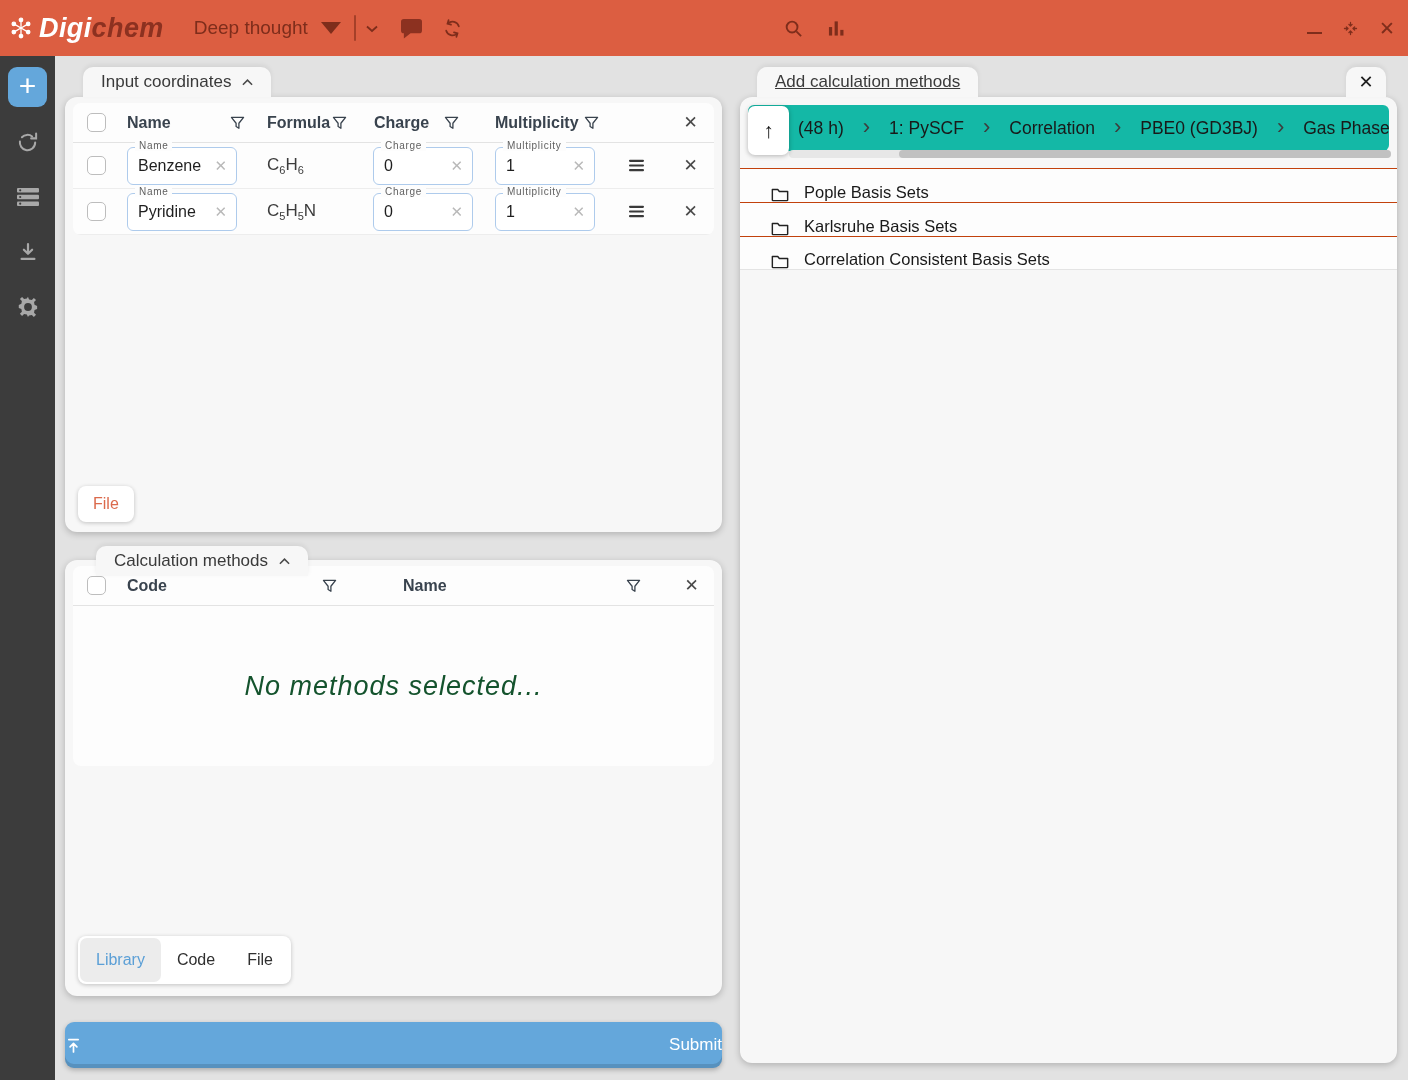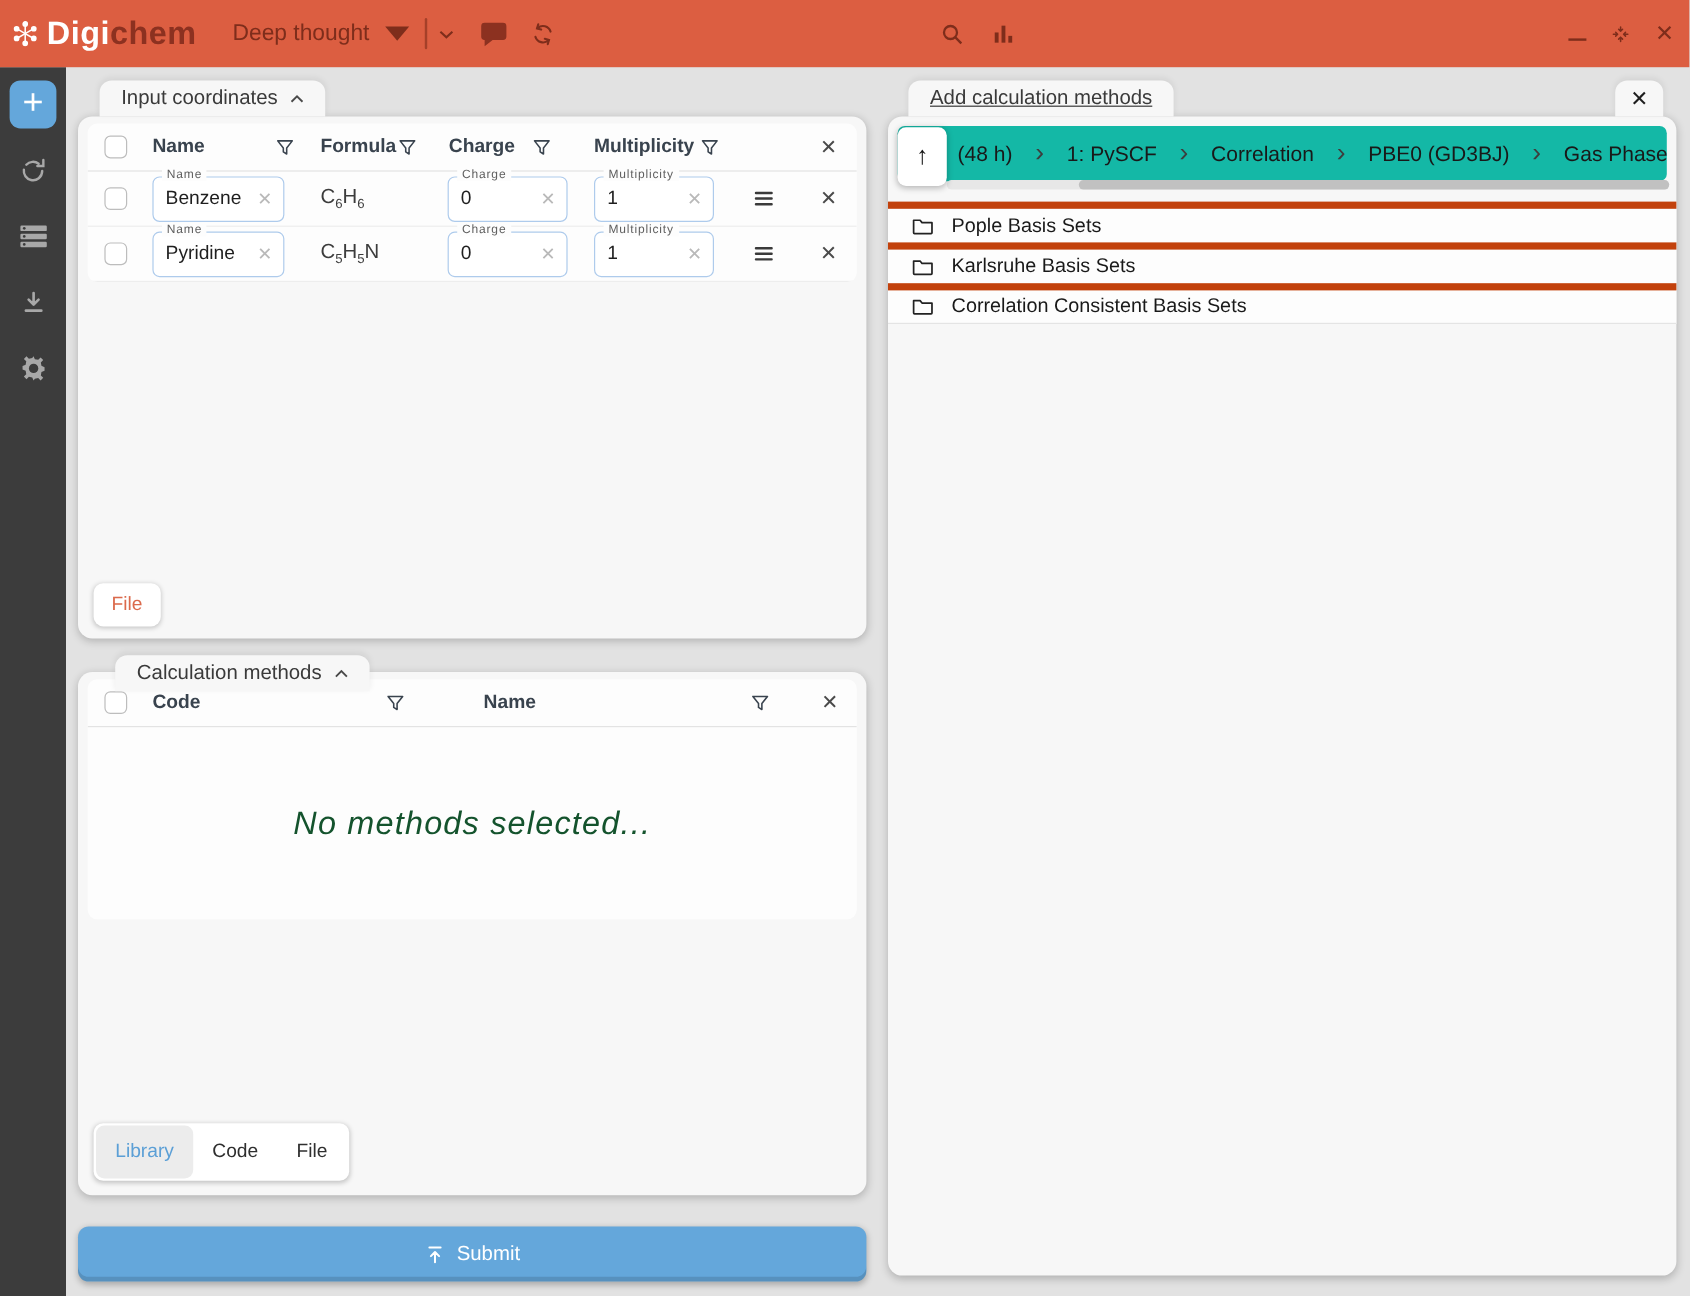--- a/index.html
+++ b/index.html
@@ -12,21 +12,21 @@
     color: #222;
   }
   svg { display:block; }
 
   
   .topbar {
     position:absolute; left:0; top:0; right:0; height:56px;
     background:#DC5E41; display:flex; align-items:center; z-index:10;
   }
   .brand { display:flex; align-items:center; gap:7px; margin-left:10px; }
-  .brand-text { font-size:27px; font-weight:bold; letter-spacing:.4px; color:#fff; }
+  .brand-text { font-size:27px; font-weight:bold; letter-spacing:.4px; color:#fff;font-style:italic; }
   .brand-text .sec { color:#8C3120; }
   .workspace { display:flex; align-items:center; gap:13px; margin-left:30px; color:#7E2D1B; font-size:19px; font-weight:500; cursor:default;}
   .tri { width:0; height:0; border-left:10px solid transparent; border-right:10px solid transparent; border-top:12px solid #7E2D1B; }
   .vdiv { width:2px; height:26px; background:rgba(120,40,22,.55); margin-left:13px; border-radius:1px; }
   .tb-ic { color:#7E2D1B; display:flex; align-items:center; justify-content:center; }
   .tb-mid { position:absolute; left:784px; top:0; height:56px; display:flex; align-items:center; gap:25px; }
   .win-ctrls { position:absolute; right:13px; top:0; height:56px; display:flex; align-items:center; gap:20px; }
   .min-line { width:15px; height:2.5px; background:#7E2D1B; margin-top:10px; }
   .close-x { font-size:19px; color:#7E2D1B; line-height:1; }
 
@@ -99,43 +99,43 @@
     position:absolute; left:13px; bottom:12px; height:48px; padding:2px;
     background:#fff; border-radius:8px; box-shadow:0 1px 4px rgba(0,0,0,.22);
     display:flex; align-items:stretch;
   }
   .seg { padding:0 16px; display:flex; align-items:center; font-size:16px; color:#2F2F2F; border-radius:7px; }
   .seg.active { background:#ECECEC; color:#5B9FD6; }
 
   
   .submit {
     position:absolute; left:65px; top:1022px; width:657px; height:46px;
-    background:#64A7DB; border-radius:9px; display:flex; align-items:center; justify-content:center;
+    background:#64A7DB; border-radius:9px; display:flex; align-items:center; justify-content:space-between;
     gap:10px; color:#fff; font-size:17px; z-index:2;
     box-shadow: inset 0 -4px 0 rgba(0,0,0,.13), 0 2px 5px rgba(0,0,0,.25);
   }
 
   
   .bc-bar {
     position:absolute; left:8px; right:8px; top:8px; height:46px; background:#14b8a6;
     border-radius:6px; display:flex; align-items:center; padding-left:50px; overflow:hidden;
   }
   .bc-item { font-size:17.5px; color:#191919; white-space:nowrap; }
   .bc-sep { font-size:22px; color:#3d3d3d; margin:0 19px; line-height:1; transform:translateY(-1px); }
   .up-btn {
     position:absolute; left:8px; top:9px; width:41px; height:49px; background:#fff;
     border-radius:7px; box-shadow:0 1px 5px rgba(0,0,0,.28); z-index:4;
     display:flex; align-items:center; justify-content:center; font-size:21px; color:#111;
   }
   .hscroll { position:absolute; left:49px; right:6px; top:53px; height:8px; background:#E7E7E7; border-radius:4px; }
   .hthumb { position:absolute; left:110px; right:0; top:0; height:8px; background:#C1C1C1; border-radius:4px; }
   .folder-list { position:absolute; left:0; right:0; top:71px; }
   .folder-row {
-    height:34px; background:#FDFDFD; border-top:6px solid #c2410c;
-    display:flex; align-items:center; gap:15px; padding-left:20px;
+    height:34px; background:#FDFDFD; border-top:1px solid #c2410c;
+    display:flex; align-items:flex-end; gap:15px; padding-left:31px;
     font-size:16.5px; color:#191919;
   }
   .folder-row:last-child { border-bottom:1px solid #E4E4E4; }
   .folder-ic { color:#222; }
 </style>
 </head>
 <body>
 
 <div class="topbar">
   <div class="brand">

